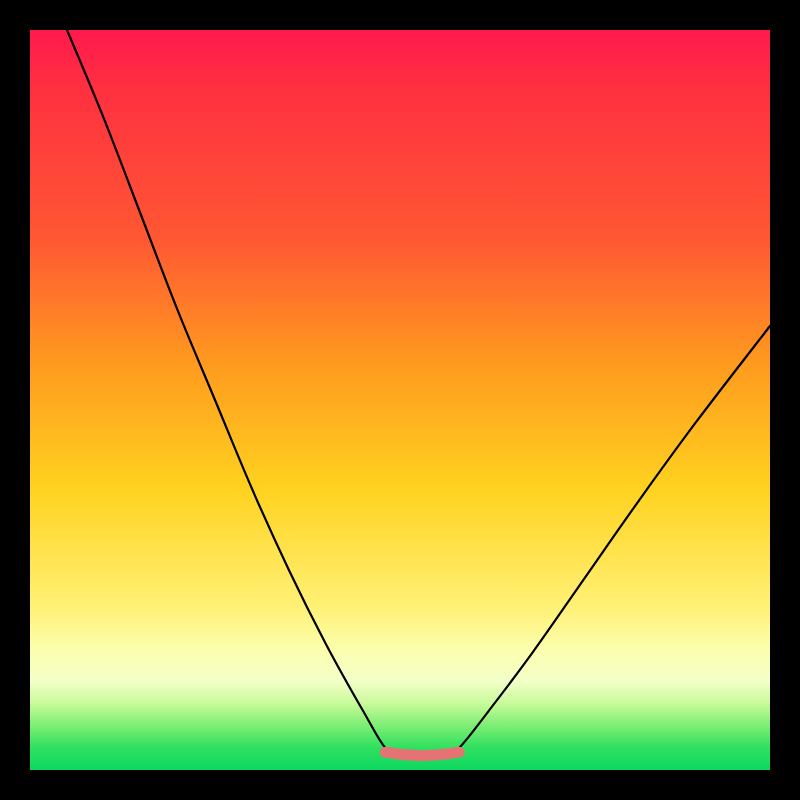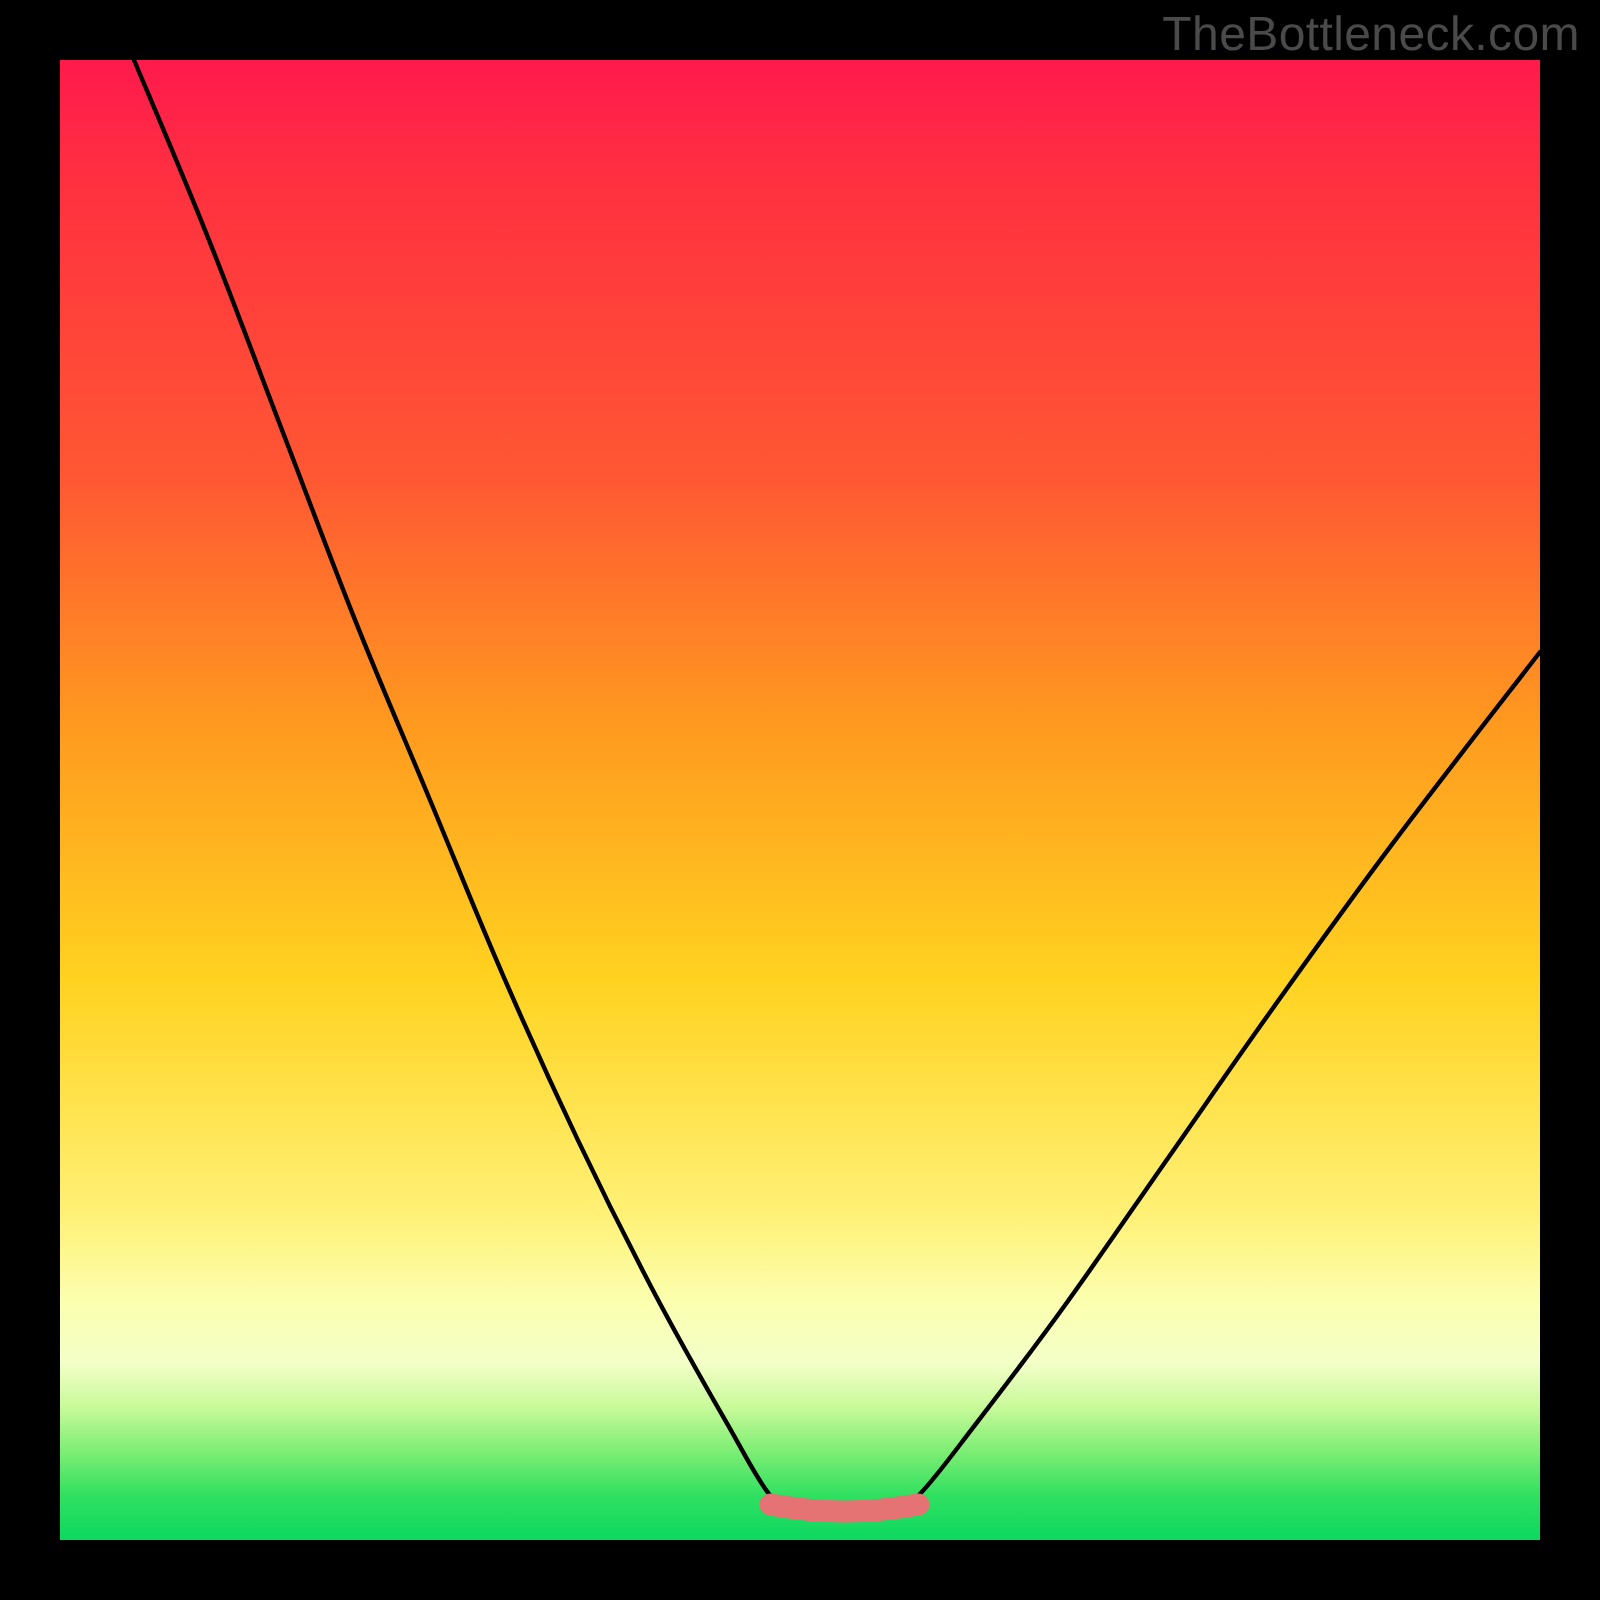--- a/index.html
+++ b/index.html
@@ -57,21 +57,20 @@
     width: 740px;
     height: 740px;
     overflow: visible;
   }
 </style>
 </head>
 <body>
 
 <div class="frame">
 
-  <div class="watermark">TheBottleneck.com</div>
 
   <div class="plot-area">
     <svg class="curve" viewBox="0 0 740 740" preserveAspectRatio="none">
       <path fill="none" stroke="#000000" stroke-width="2.2" stroke-linecap="round" d="M 37.0 0.0 C 43.7 16.0, 60.7 55.5, 74.0 88.8 C 87.3 122.1, 97.7 150.4, 111.0 185.0 C 124.3 219.6, 134.7 247.9, 148.0 281.2 C 161.3 314.5, 171.7 338.0, 185.0 370.0 C 198.3 402.0, 208.7 428.2, 222.0 458.8 C 235.3 489.4, 245.7 512.2, 259.0 540.2 C 272.3 568.2, 282.7 588.9, 296.0 614.2 C 309.3 639.5, 322.3 662.2, 333.0 680.8 C 343.7 699.4, 348.5 709.8, 355.2 717.8 C 361.9 725.8, 363.3 723.9, 370.0 725.2 C 376.7 726.5, 384.2 725.2, 392.2 725.2 C 400.2 725.2, 407.7 726.5, 414.4 725.2 C 421.1 723.9, 421.2 725.8, 429.2 717.8 C 437.2 709.8, 445.5 698.1, 458.8 680.8 C 472.1 663.5, 485.9 645.6, 503.2 621.6 C 520.5 597.6, 536.4 574.2, 555.0 547.6 C 573.6 521.0, 586.8 501.6, 606.8 473.6 C 626.8 445.6, 642.0 424.2, 666.0 392.2 C 690.0 360.2, 726.7 313.3, 740.0 296.0"></path>
       <path fill="none" stroke="#e57373" stroke-width="11" stroke-linecap="round" d="M 355.2 722.2 Q 392.2 729.2 429.2 722.2"></path>
     </svg>
   </div>
 
 </div>
 

